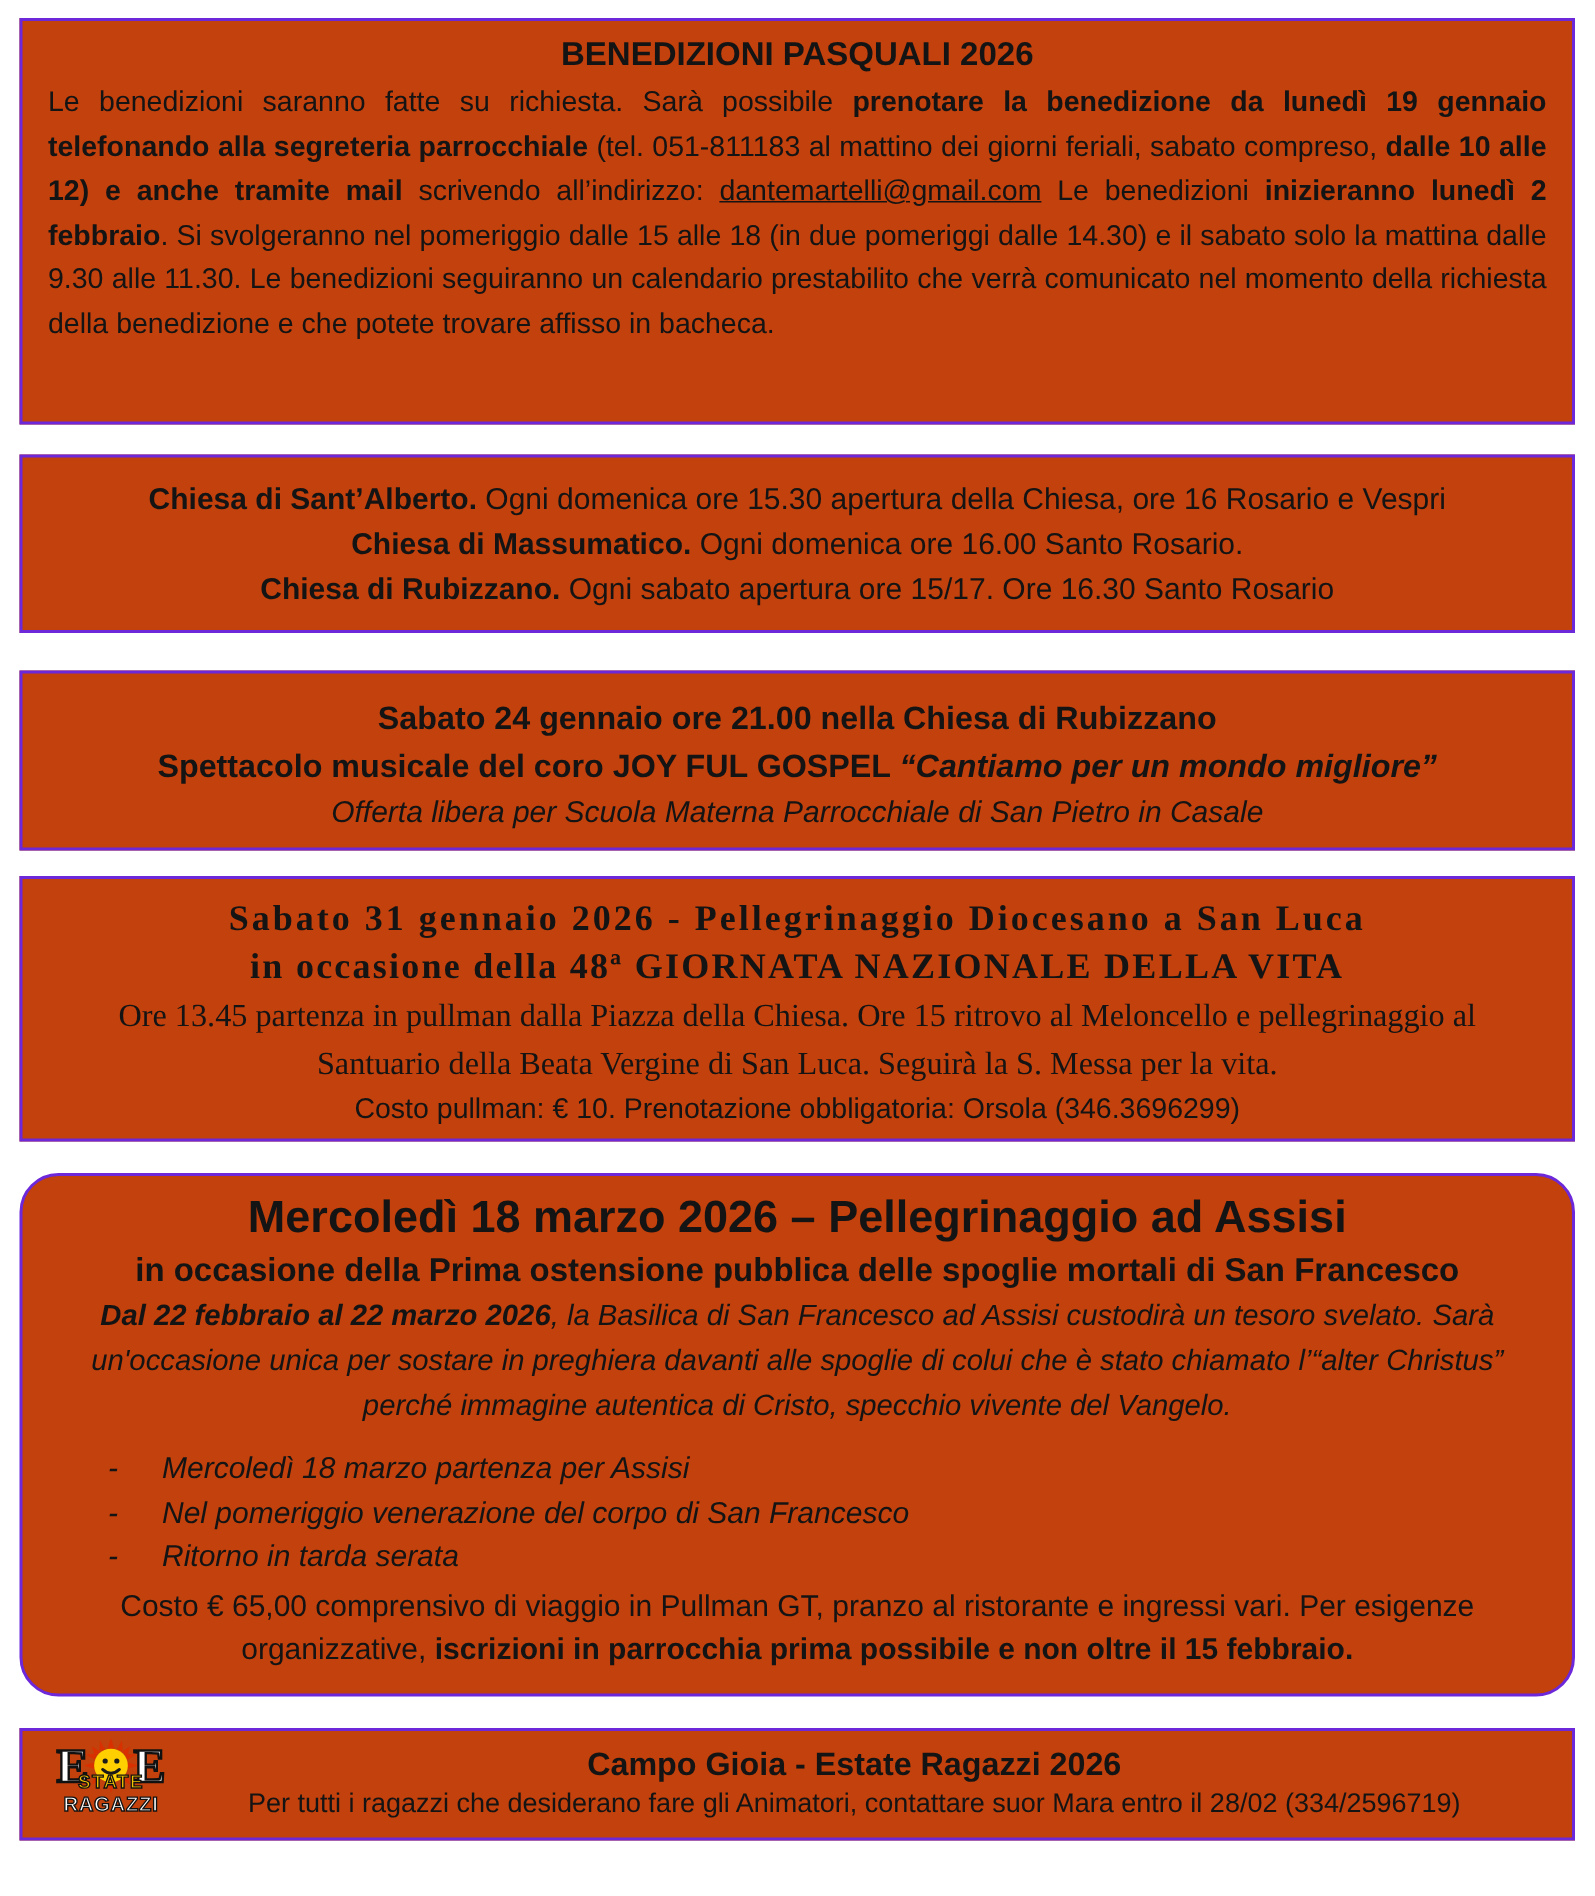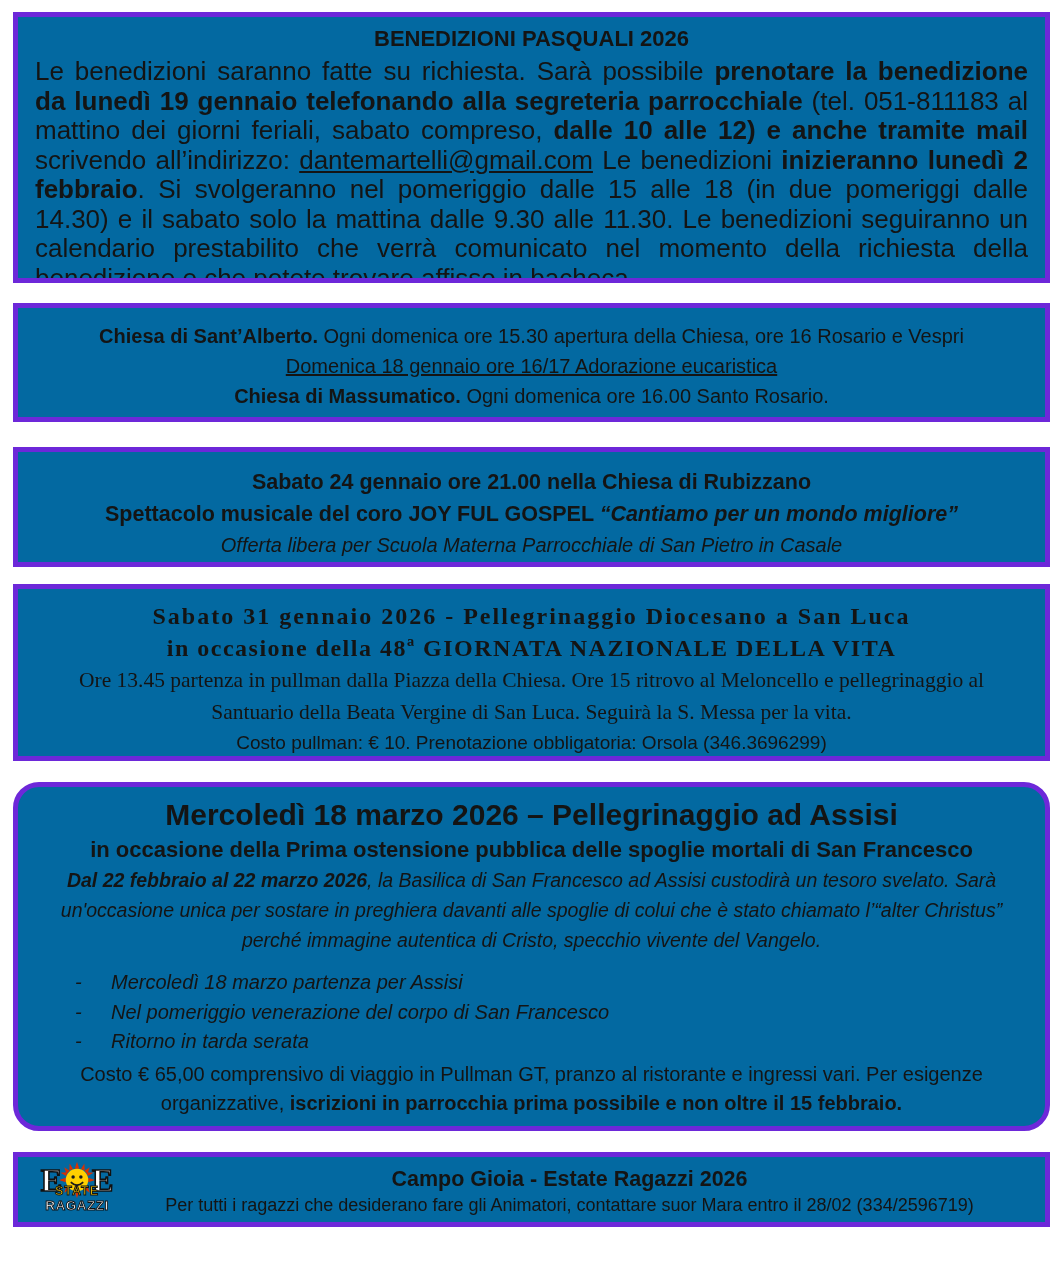--- a/index.html
+++ b/index.html
@@ -6,31 +6,31 @@
   body {
     width:1063px; height:1264px;
     background:#ffffff;
     color:#141414;
     font-family:"Liberation Sans", sans-serif;
     -webkit-font-smoothing:antialiased;
   }
   .page { box-sizing:border-box; width:1063px; padding:12px 13px 0 13px; }
   .box {
     box-sizing:border-box;
-    border:5px solid #6d28d9;
+    border:2px solid #6d28d9;
     overflow:hidden;
-    background:#0369a1;
+    background:#c2410c;
   }
   .bold { font-weight:bold; }
   .underline { text-decoration:underline; }
 
   
   #box-benedizioni { height:271px; padding:7px 17px 0 17px; }
   .b1-title { text-align:center; font-weight:bold; font-size:22px; line-height:30px; margin-bottom:3px; }
-  .b1-para  { text-align:justify; font-size:26px; line-height:29.5px; }
+  .b1-para  { text-align:justify; font-size:19px; line-height:29.5px; }
   .email-link { color:#141414; text-decoration:underline; }
 
   
   #box-chiese { margin-top:20px; height:119px; padding-top:13px; text-align:center; font-size:20px; }
   #box-chiese .line { line-height:30px; white-space:nowrap; }
 
   
   #box-gospel { margin-top:25px; height:120px; padding-top:14px; text-align:center; }
   .g-line1 { font-weight:bold; font-size:21.5px; line-height:32px; white-space:nowrap; }
   .g-line2 { font-weight:bold; font-size:21.5px; line-height:32px; white-space:nowrap; }
@@ -85,21 +85,20 @@
 
 <div class="page">
 
   <div class="box" id="box-benedizioni">
     <div class="b1-title">BENEDIZIONI PASQUALI 2026</div>
     <div class="b1-para"><span>Le benedizioni saranno fatte su richiesta. Sarà possibile </span><span class="bold">prenotare la benedizione da lunedì 19 gennaio telefonando alla segreteria parrocchiale</span><span> (tel. 051-811183 al mattino dei giorni feriali, sabato compreso, </span><span class="bold">dalle 10 alle 12) e anche tramite mail</span><span> scrivendo all’indirizzo: </span><a href="#" class="email-link">dantemartelli@gmail.com</a><span>  Le benedizioni </span><span class="bold">inizieranno lunedì 2 febbraio</span><span>. Si svolgeranno nel pomeriggio dalle 15 alle 18 (in due pomeriggi dalle 14.30) e il sabato solo la mattina dalle 9.30 alle 11.30. Le benedizioni seguiranno un calendario prestabilito che verrà comunicato nel momento della richiesta della benedizione e che potete trovare affisso in bacheca.</span></div>
   </div>
 
   <div class="box" id="box-chiese">
     <div class="line"><span class="bold">Chiesa di Sant’Alberto.</span><span> Ogni domenica ore 15.30 apertura della Chiesa, ore 16 Rosario e Vespri</span></div>
-    <div class="line underline">Domenica 18 gennaio ore 16/17 Adorazione eucaristica</div>
     <div class="line"><span class="bold">Chiesa di Massumatico.</span><span> Ogni domenica ore 16.00 Santo Rosario.</span></div>
     <div class="line"><span class="bold">Chiesa di Rubizzano.</span><span> Ogni sabato apertura ore 15/17. Ore 16.30 Santo Rosario</span></div>
   </div>
 
   <div class="box" id="box-gospel">
     <div class="g-line1">Sabato 24 gennaio ore 21.00 nella Chiesa di Rubizzano</div>
     <div class="g-line2"><span>Spettacolo musicale del coro JOY FUL GOSPEL </span><span class="quote">“Cantiamo per un mondo migliore”</span></div>
     <div class="g-line3">Offerta libera per Scuola Materna Parrocchiale di San Pietro in Casale</div>
   </div>
 

